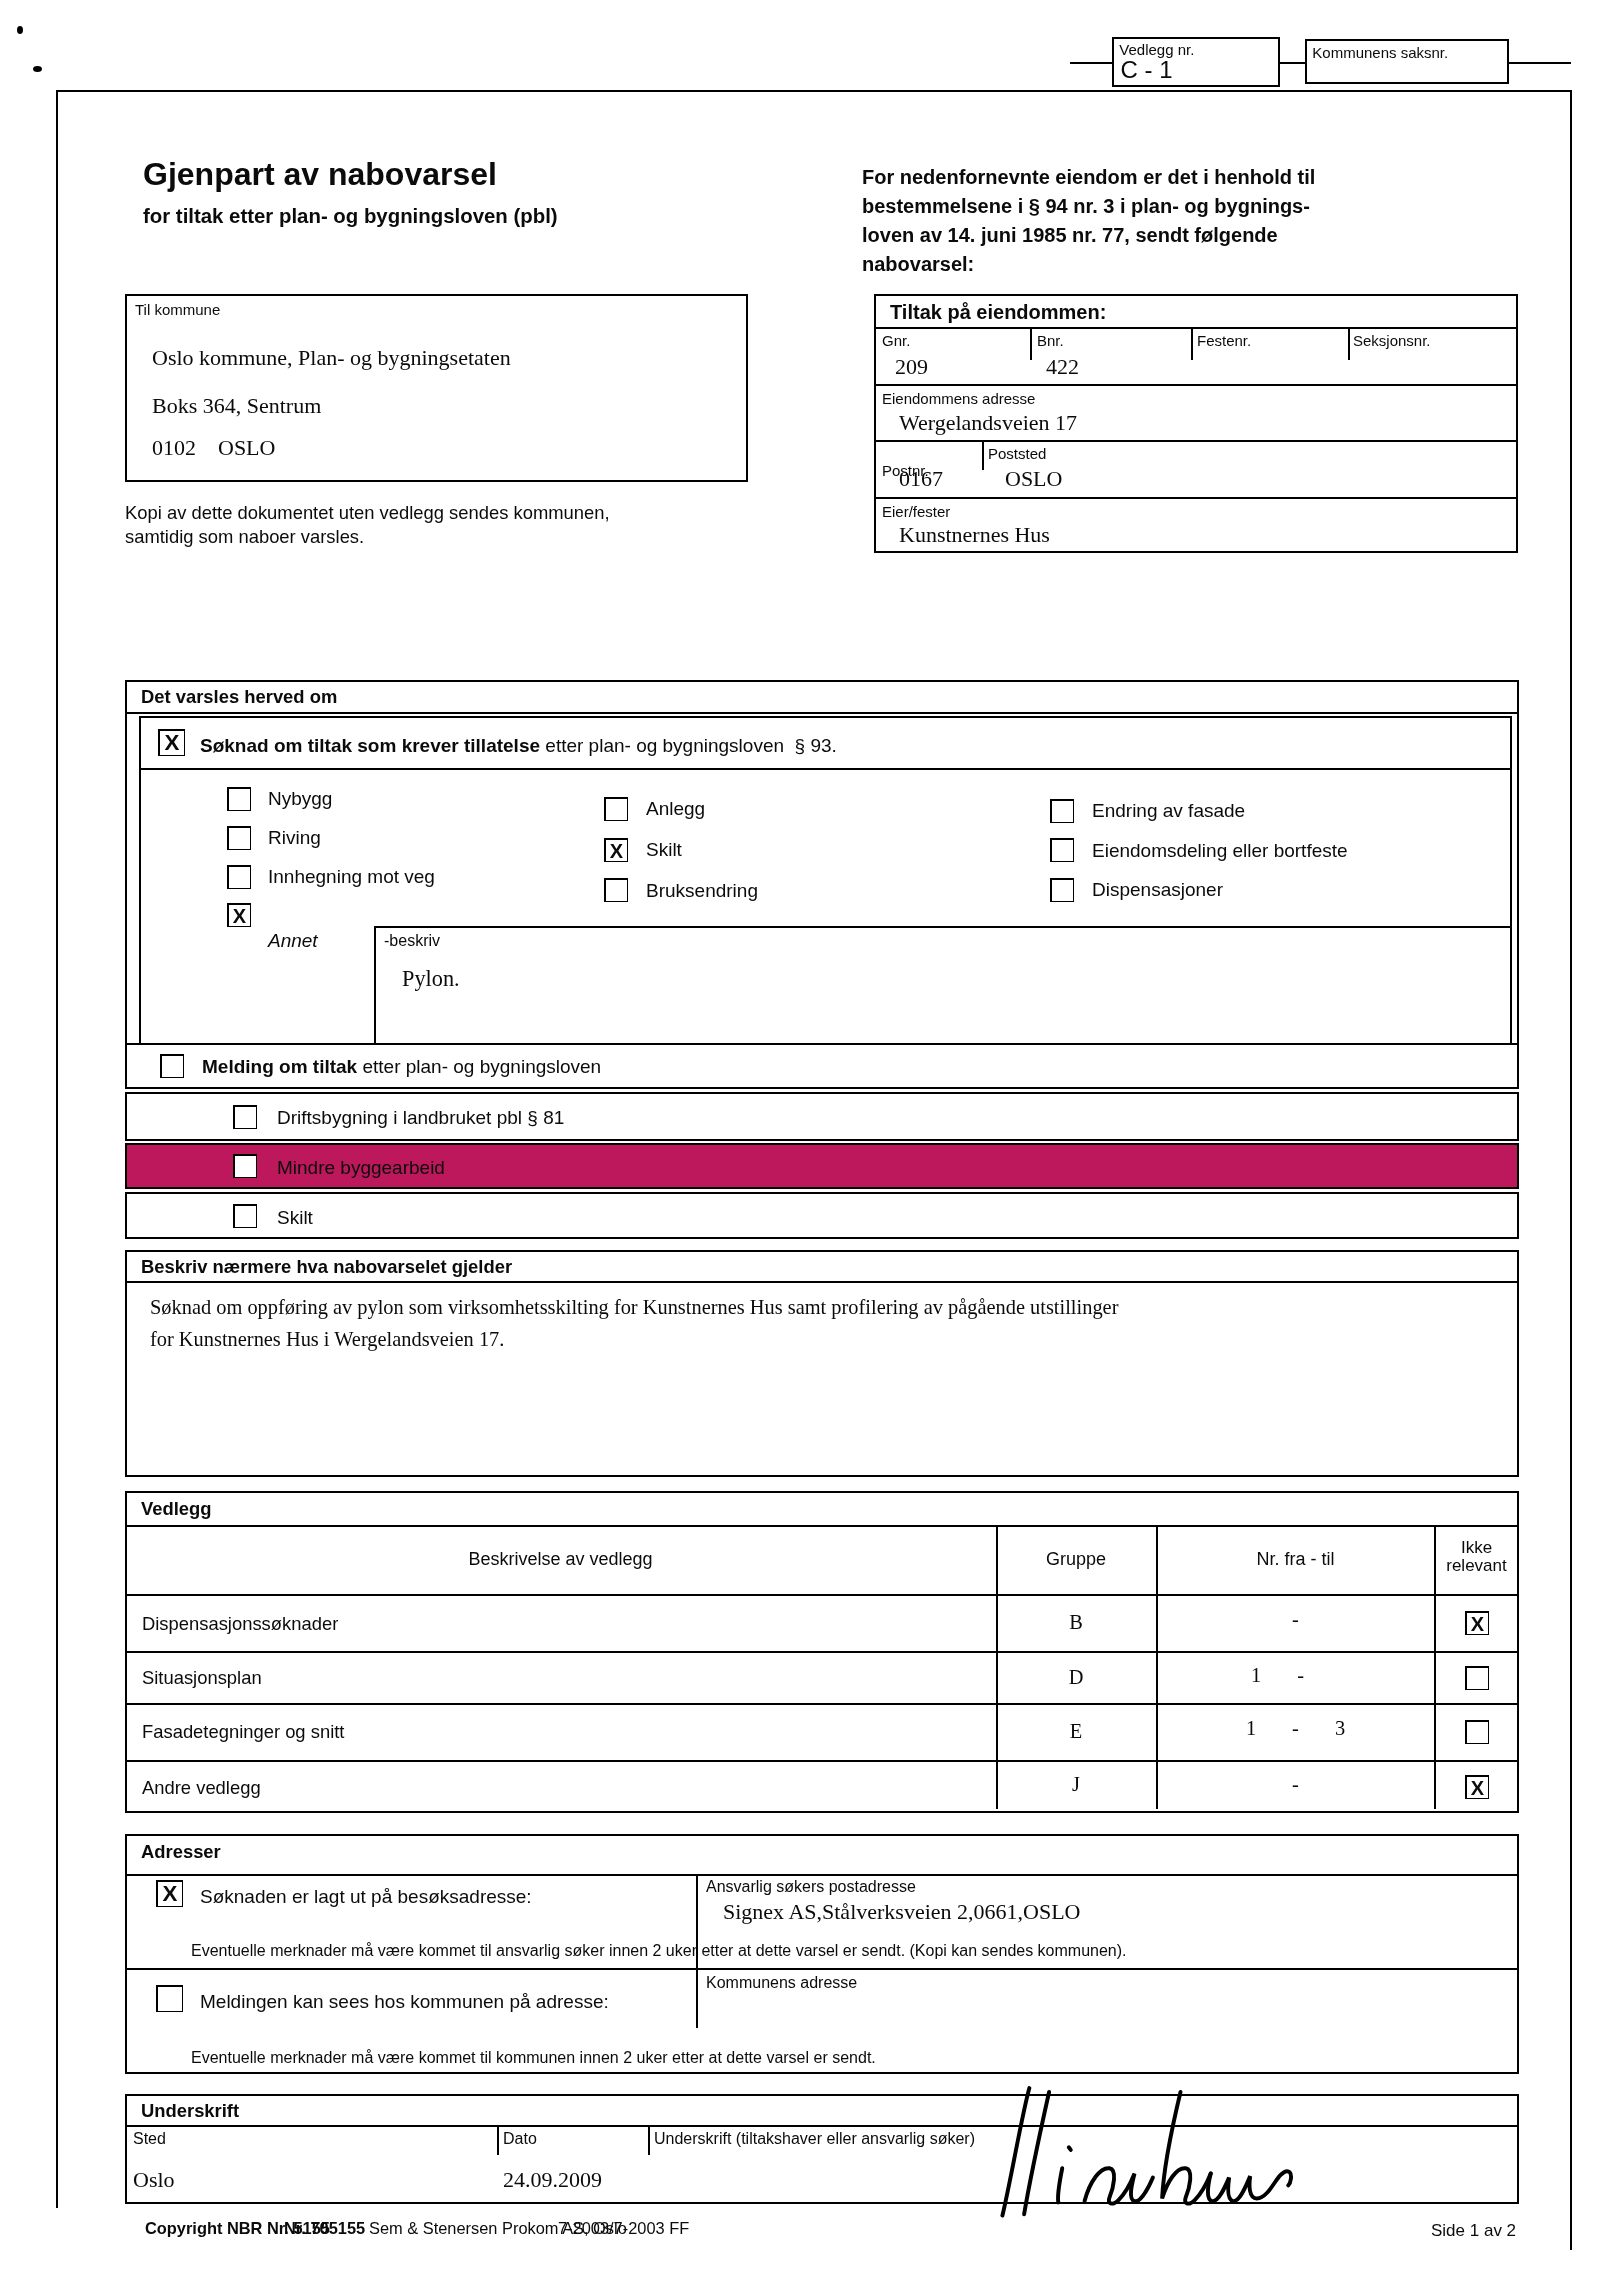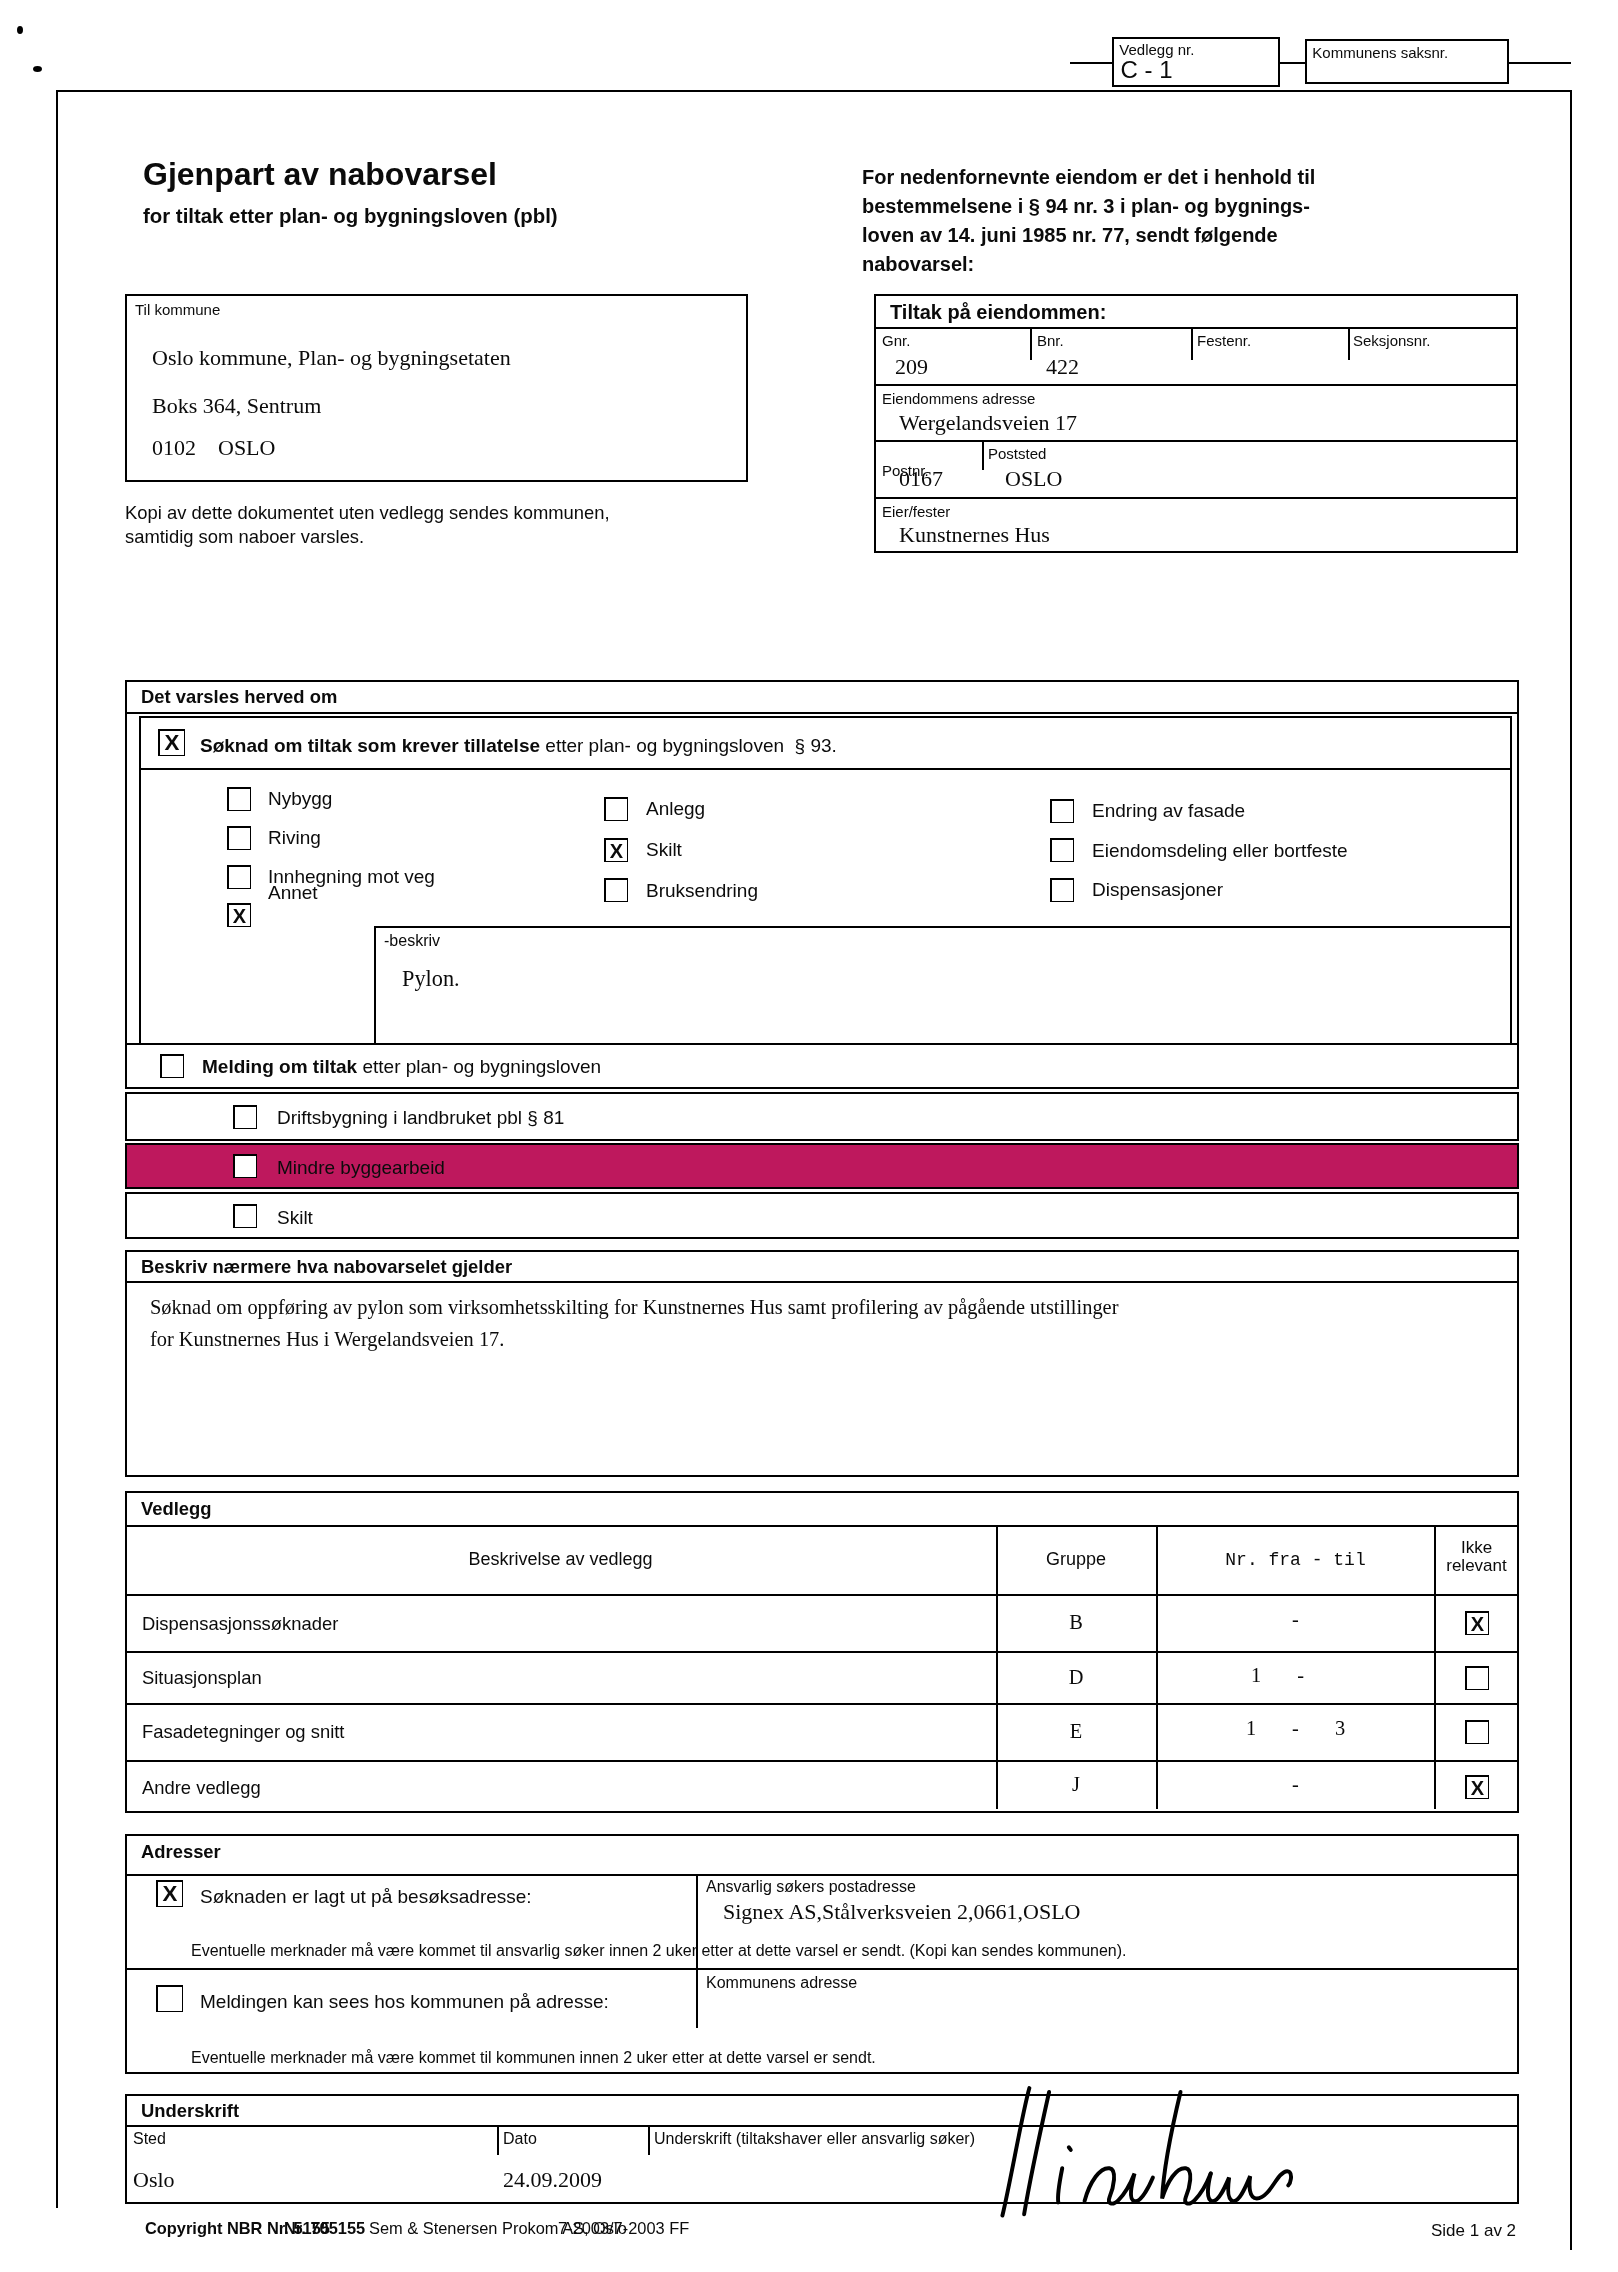--- a/index.html
+++ b/index.html
@@ -116,21 +116,21 @@
   </div>
   <div class="hl" style="left:139px;top:768px;width:1373px;"></div>
 
   <div class="cb" style="left:227px;top:787px;"></div>
   <div class="t29" style="left:268px;top:788px;">Nybygg</div>
   <div class="cb" style="left:227px;top:826px;"></div>
   <div class="t29" style="left:268px;top:827px;">Riving</div>
   <div class="cb" style="left:227px;top:865px;"></div>
   <div class="t29" style="left:268px;top:866px;">Innhegning mot veg</div>
   <div class="cb checked" style="left:227px;top:903px;">X</div>
-  <div class="t29" style="left:268px;top:882px;">Annet</div>
+  <div class="t29" style="left:268px;top:930px;font-style:italic;">Annet</div>
 
   <div class="cb" style="left:604px;top:797px;"></div>
   <div class="t29" style="left:646px;top:798px;">Anlegg</div>
   <div class="cb checked" style="left:604px;top:838px;">X</div>
   <div class="t29" style="left:646px;top:839px;">Skilt</div>
   <div class="cb" style="left:604px;top:878px;"></div>
   <div class="t29" style="left:646px;top:880px;">Bruksendring</div>
 
   <div class="cb" style="left:1050px;top:799px;"></div>
   <div class="t29" style="left:1092px;top:800px;">Endring av fasade</div>
@@ -175,21 +175,21 @@
   <div class="hl" style="left:125px;top:1594px;width:1394px;"></div>
   <div class="hl" style="left:125px;top:1651px;width:1394px;"></div>
   <div class="hl" style="left:125px;top:1703px;width:1394px;"></div>
   <div class="hl" style="left:125px;top:1760px;width:1394px;"></div>
   <div class="vl" style="left:996px;top:1525px;height:284px;"></div>
   <div class="vl" style="left:1156px;top:1525px;height:284px;"></div>
   <div class="vl" style="left:1434px;top:1525px;height:284px;"></div>
 
   <div class="cell-center" style="left:125px;top:1525px;width:871px;height:69px;font-size:18px;">Beskrivelse av vedlegg</div>
   <div class="cell-center" style="left:996px;top:1525px;width:160px;height:69px;font-size:18px;">Gruppe</div>
-  <div class="cell-center" style="left:1156px;top:1525px;width:279px;height:69px;font-size:18px;font-family:Liberation Mono, monospace;">Nr. fra - til</div>
+  <div class="cell-center" style="left:1156px;top:1525px;width:279px;height:69px;font-size:18px;">Nr. fra - til</div>
   <div class="abs" style="left:1434px;top:1539px;width:85px;text-align:center;font-size:17px;line-height:18.4px;">
     <div>Ikke</div>
     <div>relevant</div>
   </div>
 
   <div class="t28" style="left:142px;top:1613px;">Dispensasjonssøknader</div>
   <div class="cell-center val31" style="left:996px;top:1594px;width:160px;height:57px;">B</div>
   <div class="nr-cell" style="left:1156px;top:1608px;width:279px;">
     <span></span>
       <span>-</span>

